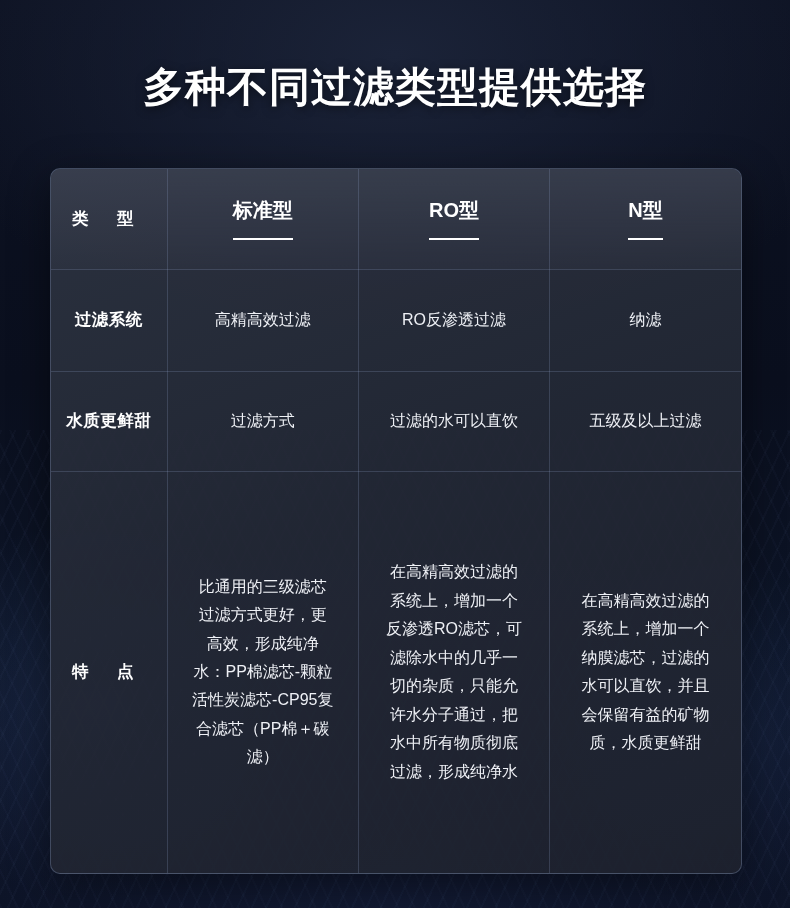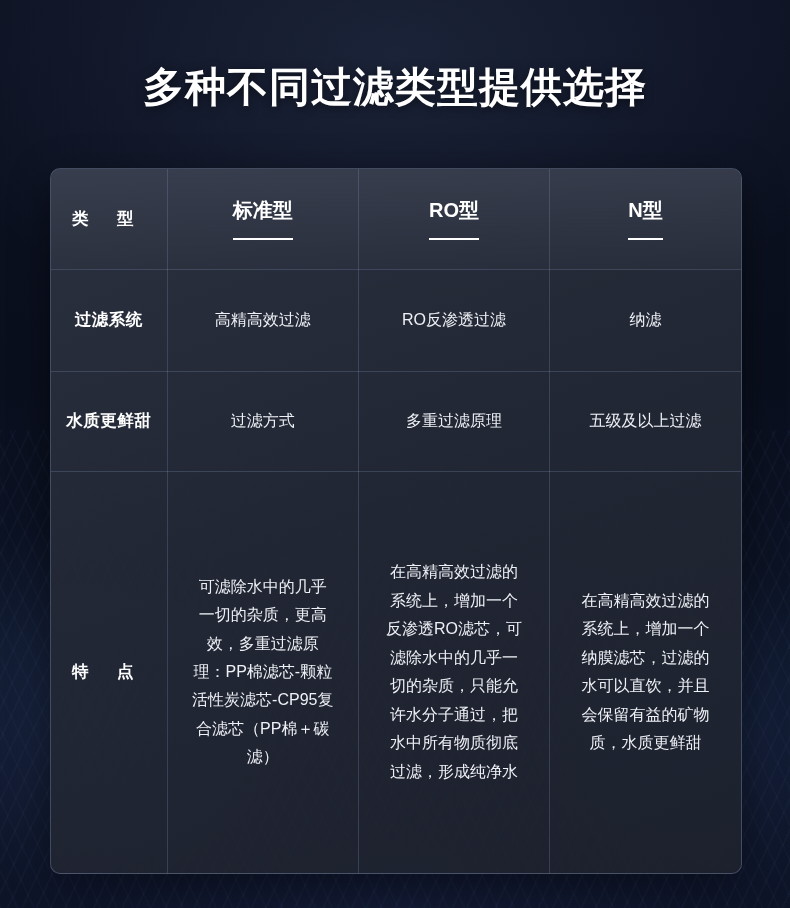--- a/index.html
+++ b/index.html
@@ -203,33 +203,33 @@
       </tr>
 
       <tr class="r-method">
         <td class="col-label">
           <span class="row-label">水质更鲜甜</span>
         </td>
         <td class="col-data">
           <span class="cell-text">过滤方式</span>
         </td>
         <td class="col-data">
-          <span class="cell-text">多重过滤原理</span>
+          <span class="cell-text">过滤的水可以直饮</span>
         </td>
         <td class="col-data">
           <span class="cell-text">五级及以上过滤</span>
         </td>
       </tr>
 
       <tr class="r-features">
         <td class="col-label">
           <span class="row-label spaced">特  点</span>
         </td>
         <td class="col-data">
-          <div class="cell-text">可滤除水中的几乎一切的杂质，更高效，多重过滤原理：PP棉滤芯-颗粒活性炭滤芯-CP95复合滤芯（PP棉＋碳滤）</div>
+          <div class="cell-text">比通用的三级滤芯过滤方式更好，更高效，形成纯净水：PP棉滤芯-颗粒活性炭滤芯-CP95复合滤芯（PP棉＋碳滤）</div>
         </td>
         <td class="col-data">
           <div class="cell-text">在高精高效过滤的系统上，增加一个反渗透RO滤芯，可滤除水中的几乎一切的杂质，只能允许水分子通过，把水中所有物质彻底过滤，形成纯净水</div>
         </td>
         <td class="col-data">
           <div class="cell-text">在高精高效过滤的系统上，增加一个纳膜滤芯，过滤的水可以直饮，并且会保留有益的矿物质，水质更鲜甜</div>
         </td>
       </tr>
     </tbody>
       </table>

